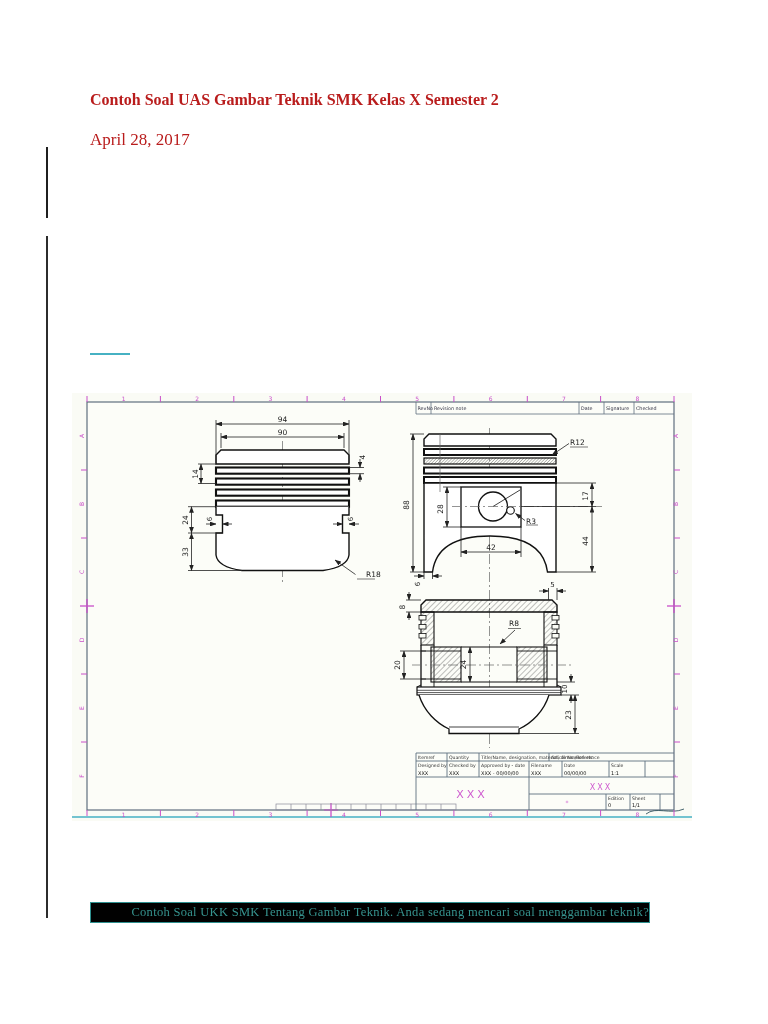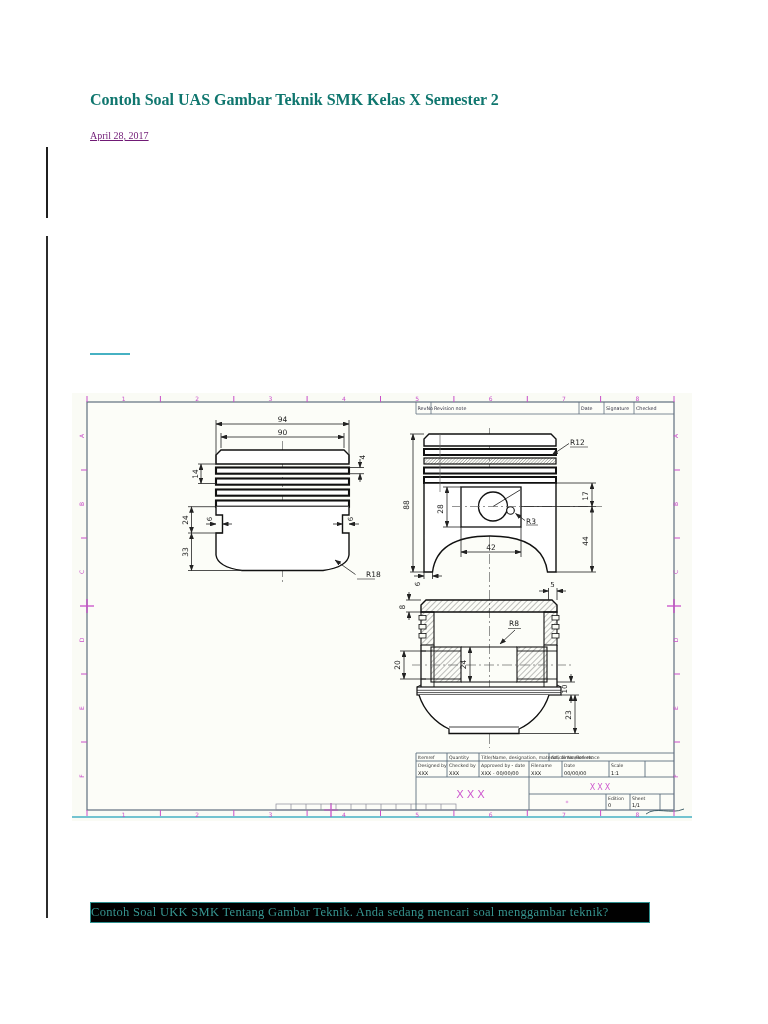--- a/index.html
+++ b/index.html
@@ -1,27 +1,27 @@
 <!DOCTYPE html>
 <html><head>
 <meta charset="utf-8">
 <style>
   html,body{margin:0;padding:0}
   body{width:768px;height:1024px;background:#ffffff;position:relative;overflow:hidden;
        font-family:"Liberation Serif",serif}
   .abs{position:absolute}
-  #page-title{left:90px;top:91px;font-size:16px;font-weight:bold;color:#0f766e;white-space:nowrap}
-  #date-link{left:90px;top:130px;font-size:10px;color:#701a75;text-decoration:underline;cursor:pointer}
+  #page-title{left:90px;top:91px;font-size:16px;font-weight:bold;color:#b91c1c;white-space:nowrap}
+  #date-link{left:90px;top:130px;font-size:17px;color:#b91c1c;cursor:pointer}
   .vline{width:2px;background:#1f1f1f}
   #vl1{left:46px;top:147px;height:71px}
   #vl2{left:46px;top:236px;height:682px;background:#2c2c2c}
   #teal-dash{left:90px;top:353px;width:40px;height:2px;background:#46b1c3}
   #drawing-wrap{left:72px;top:393px;width:620px;height:428px}
   #footer-bar{left:90px;top:902px;width:558px;height:19px;background:#010101;border:1px solid #2f9190;
-      color:#36948f;font-size:12.5px;line-height:19px;text-align:left;letter-spacing:.3px;white-space:nowrap;
+      color:#36948f;font-size:12.5px;line-height:19px;text-align:right;letter-spacing:.3px;white-space:nowrap;
       cursor:pointer}
   svg text{font-family:"DejaVu Sans",sans-serif;fill:#222}
   .dim{font-size:7.5px}
   .dimS{font-size:7px}
   .lbl{font-size:4.6px;fill:#333}
   .val{font-size:5px;fill:#111}
   .rnum{font-size:6px;fill:#c94fc9}
   .tiny{font-size:4.8px;fill:#334}
   .xxxBig{font-size:11px;fill:#cf5ccf;letter-spacing:3px}
   .xxxSm{font-size:8px;fill:#cf5ccf;letter-spacing:2px}

